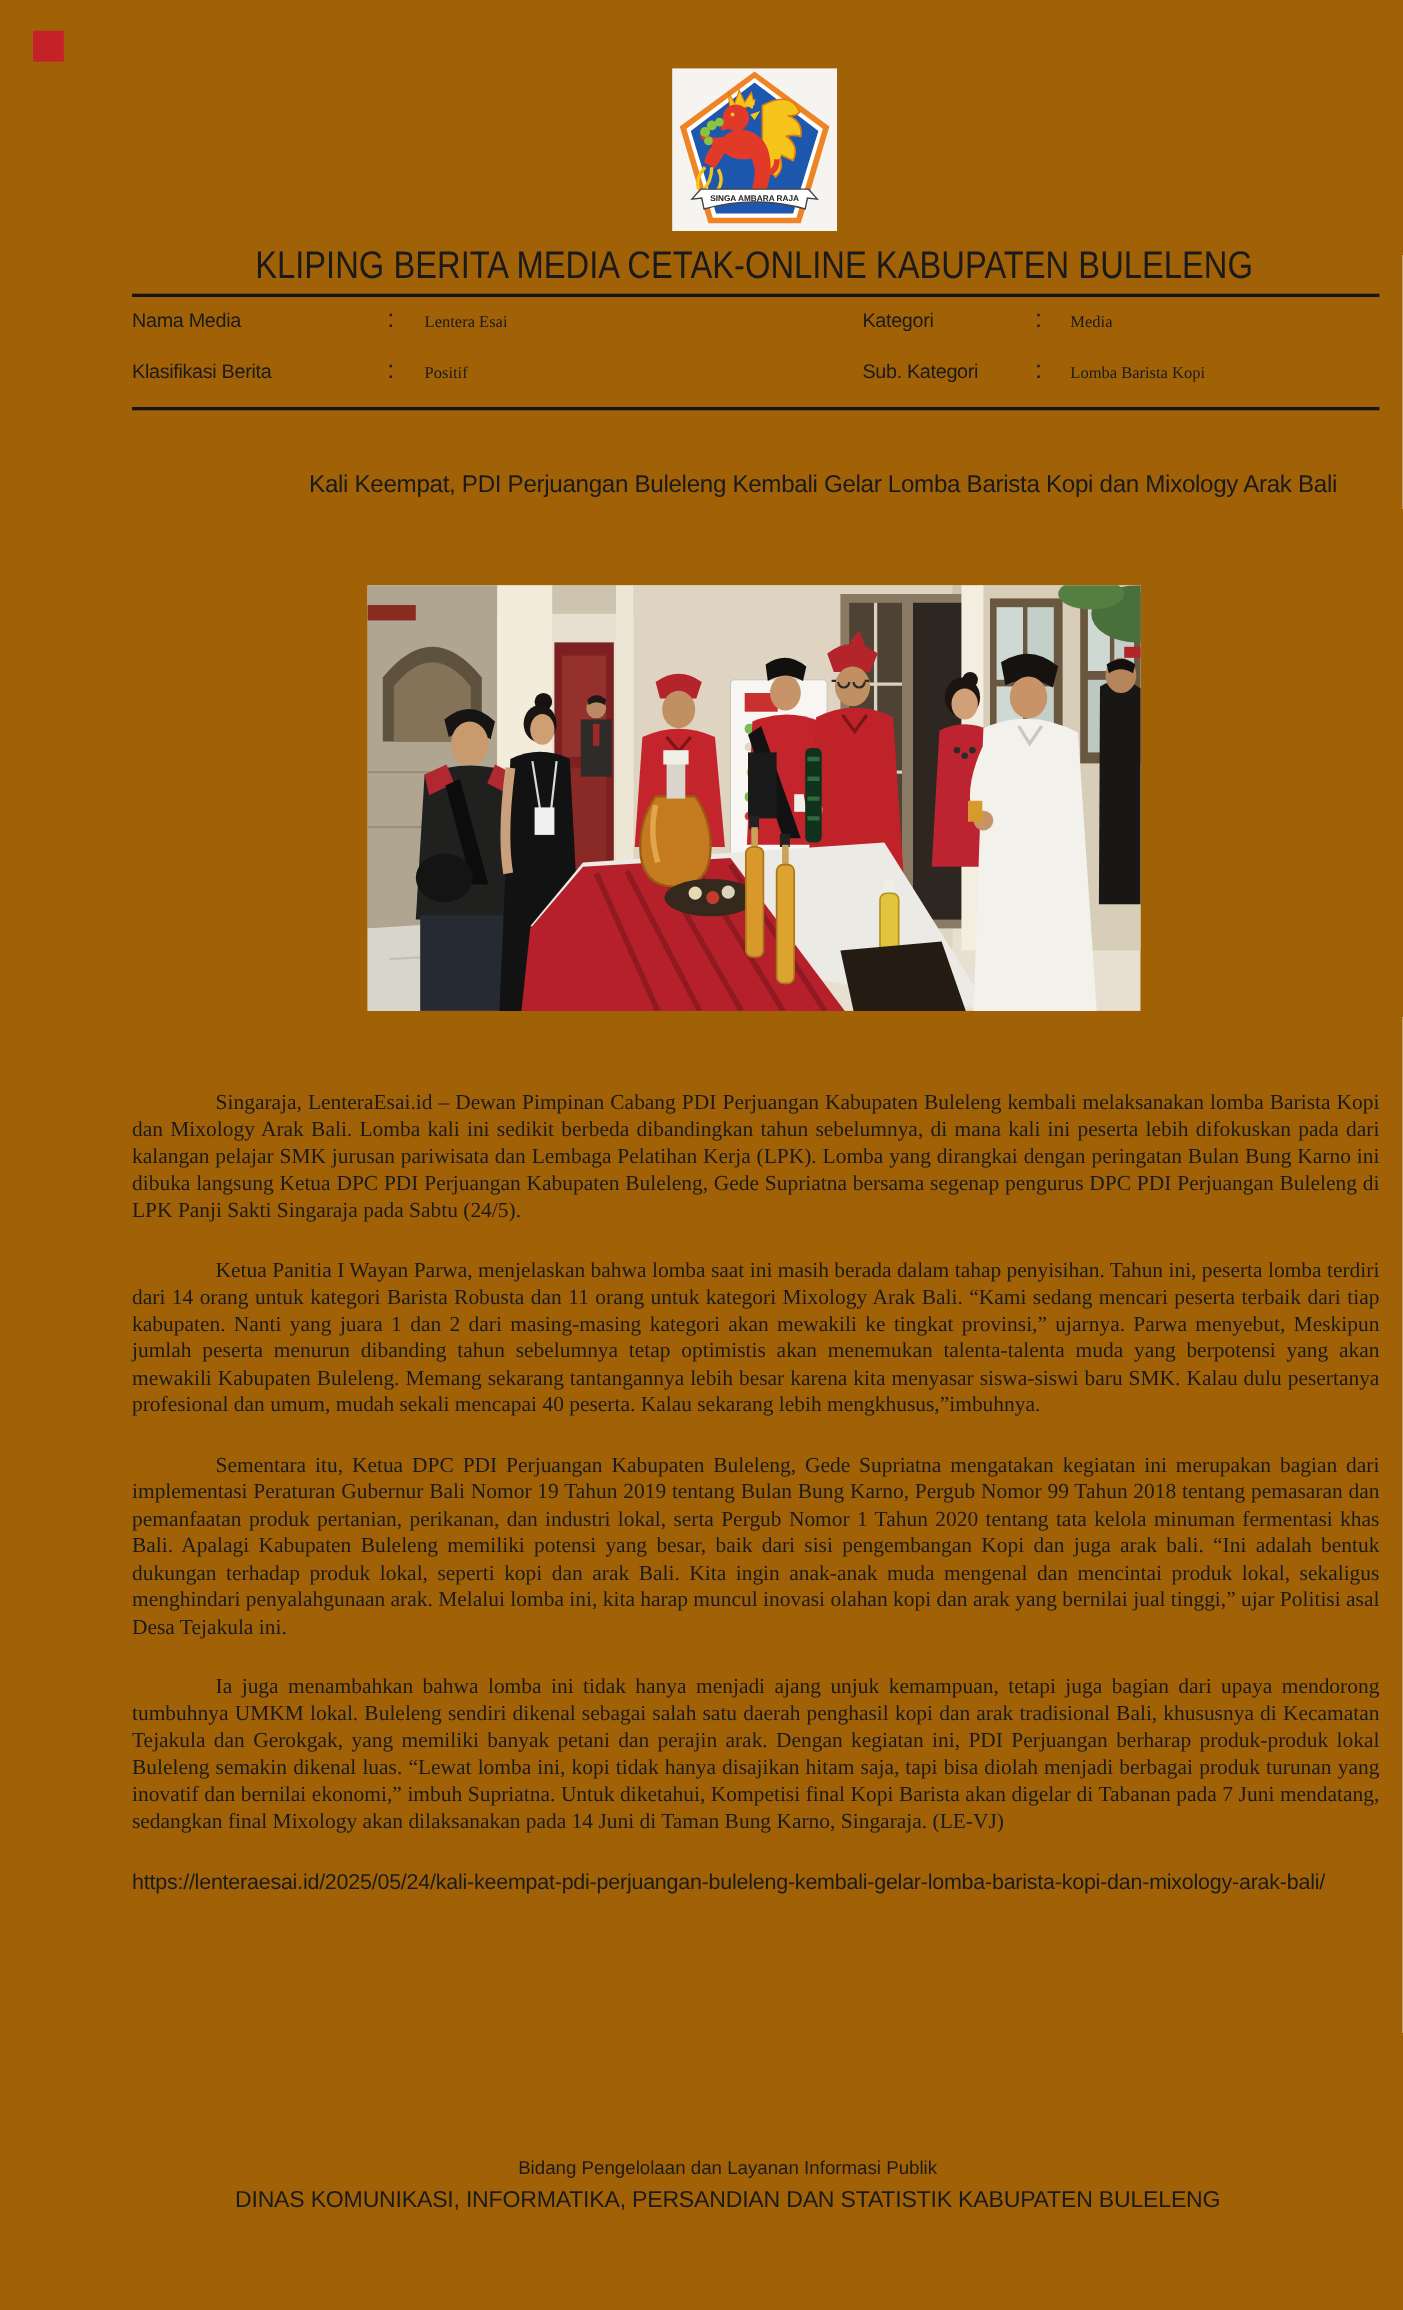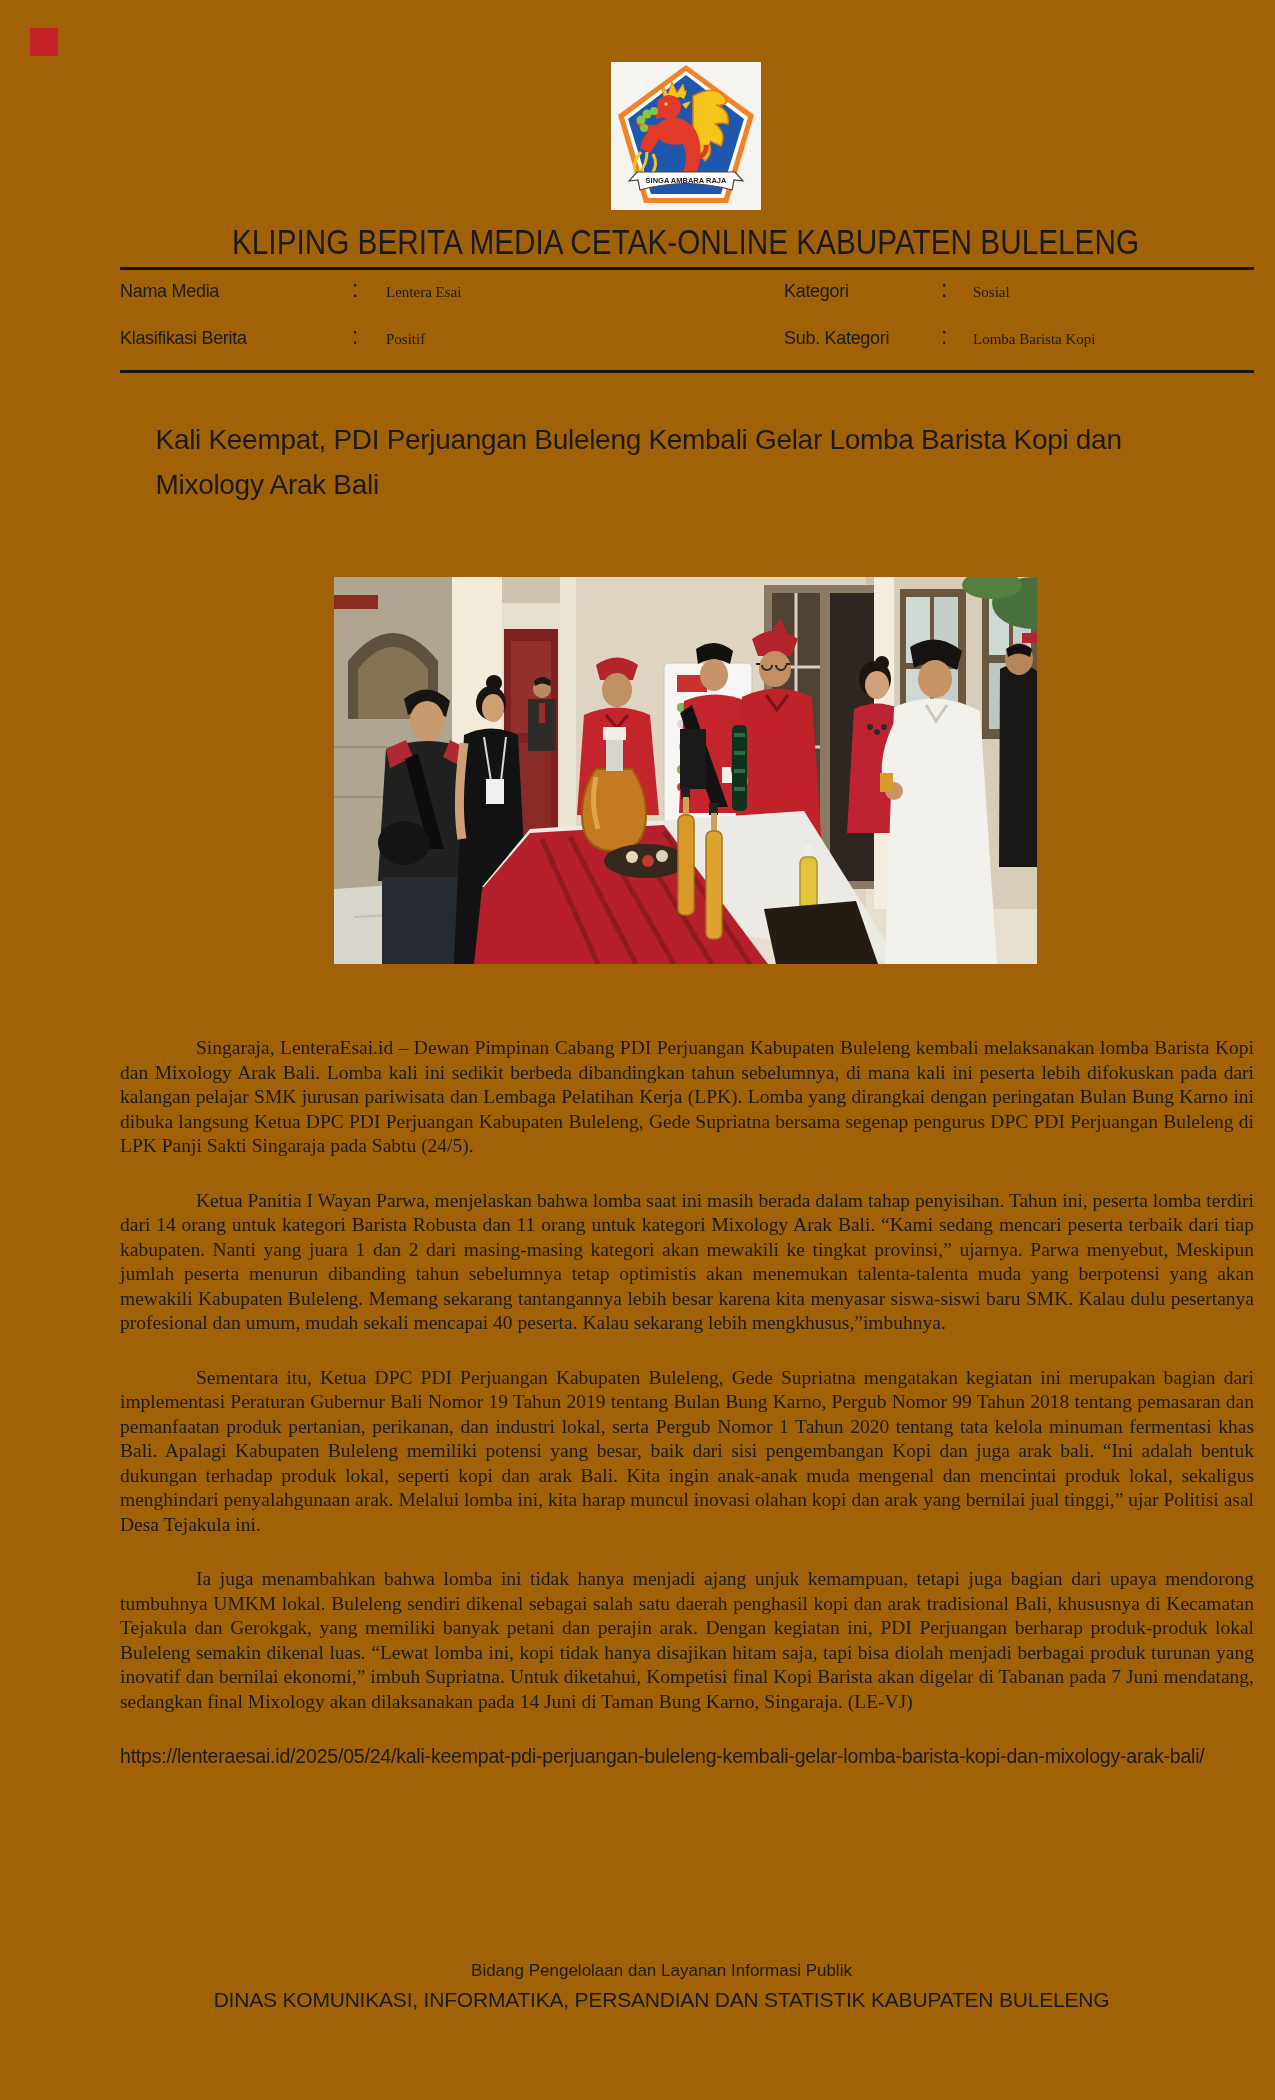--- a/index.html
+++ b/index.html
@@ -17,22 +17,22 @@
   .m-col{width:50%;}
   .m-col.right{padding-left:97px;box-sizing:border-box;}
   .m-row{display:flex;align-items:baseline;height:47px;}
   .m-label{font-size:18px;letter-spacing:-.3px;}
   .m-col.left .m-label{width:232px;}
   .m-col.right .m-label{width:157px;}
   .m-colon{font-size:23px;}
   .m-col.left .m-colon{width:34px;}
   .m-col.right .m-colon{width:32px;}
   .m-value{font-family:"Liberation Serif",serif;font-size:15px;}
-  .article-title{margin:44px auto 0;max-width:1060px;text-align:left;font-weight:normal;
-                 font-size:28px;line-height:45px;letter-spacing:-.3px;}
+  .article-title{margin:44px auto 0;max-width:1060px;text-align:right;font-weight:normal;
+                 font-size:22px;line-height:45px;letter-spacing:-.3px;}
   .photo-wrap{width:703px;margin:70px auto 0;}
   .photo-wrap svg{display:block;}
   .body-text{margin:72px 69px 0 72px;}
   .body-text p{margin:0 0 30px 0;font-family:"Liberation Serif",serif;
                font-size:19.5px;line-height:24.5px;text-align:justify;text-indent:76px;}
   .source-url{font-family:"Liberation Sans",sans-serif;font-size:19.5px;line-height:25px;
               letter-spacing:-.2px;overflow-wrap:anywhere;color:#1a1a1a;text-decoration:none;display:block;}
   .doc-footer{position:absolute;left:0;right:0;top:1956px;text-align:center;}
   .doc-footer .l1{font-size:17px;line-height:29px;}
   .doc-footer .l2{font-size:21px;line-height:29px;letter-spacing:-.2px;}
@@ -99,21 +99,21 @@
       <div class="m-row">
         <span class="m-label">Klasifikasi Berita</span>
         <span class="m-colon">:</span>
         <span class="m-value">Positif</span>
       </div>
     </div>
     <div class="m-col right">
       <div class="m-row">
         <span class="m-label">Kategori</span>
         <span class="m-colon">:</span>
-        <span class="m-value">Sosial</span>
+        <span class="m-value">Media</span>
       </div>
       <div class="m-row">
         <span class="m-label">Sub. Kategori</span>
         <span class="m-colon">:</span>
         <span class="m-value">Lomba Barista Kopi</span>
       </div>
     </div>
   </section>
 
   <hr class="rule" style="margin-top:0;">

